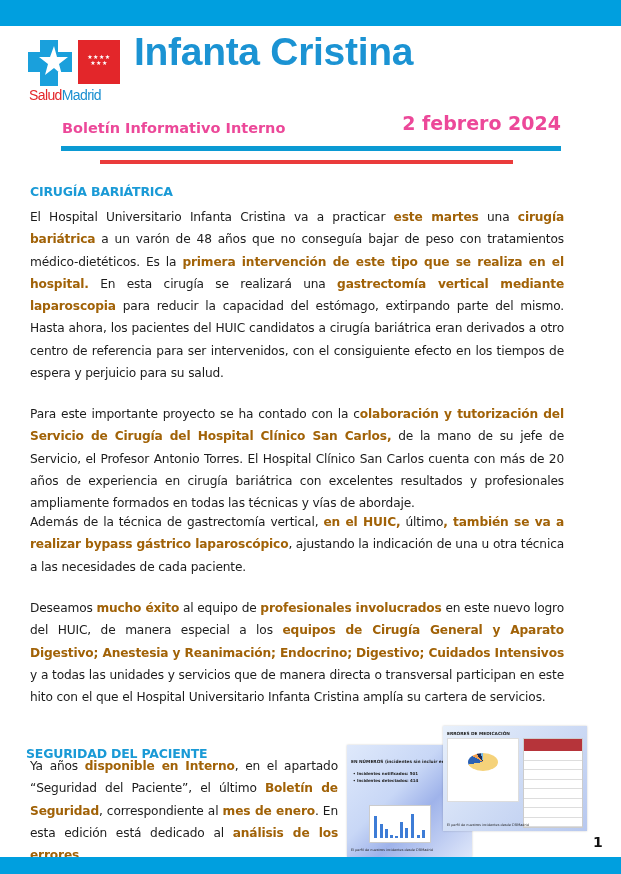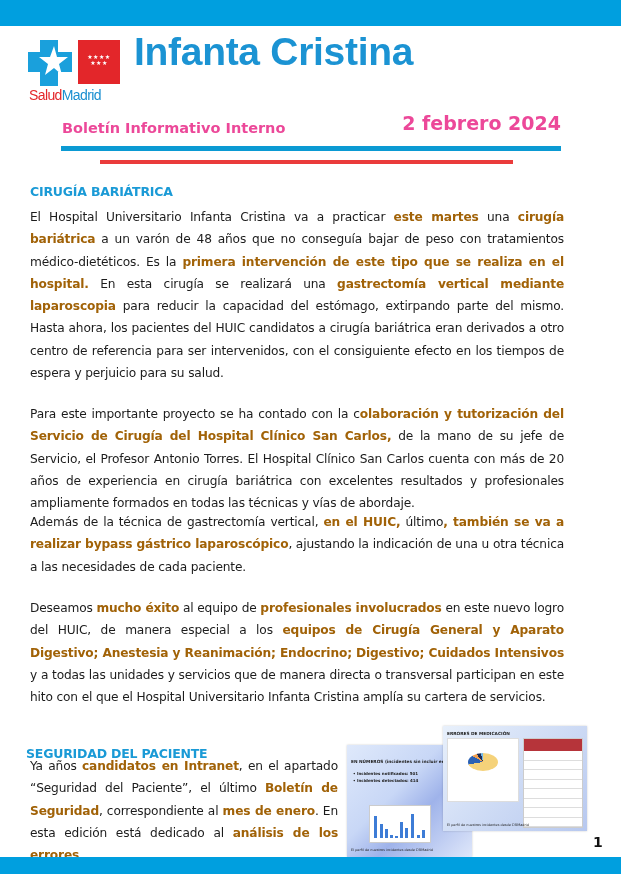--- a/index.html
+++ b/index.html
@@ -85,21 +85,21 @@
 <div class="rule-blue"></div>
 <div class="rule-red"></div>
 
 <div class="section-heading h1">CIRUGÍA BARIÁTRICA</div>
 <div class="para p1"><span>El Hospital Universitario Infanta Cristina va a practicar </span><b>este martes</b><span> una </span><b>cirugía bariátrica</b><span> a un varón de 48 años que no conseguía bajar de peso con tratamientos médico-dietéticos. Es la </span><b>primera intervención de este tipo que se realiza en el hospital.</b><span> En esta cirugía se realizará una </span><b>gastrectomía vertical mediante laparoscopia</b><span> para reducir la capacidad del estómago, extirpando parte del mismo. Hasta ahora, los pacientes del HUIC candidatos a cirugía bariátrica eran derivados a otro centro de referencia para ser intervenidos, con el consiguiente efecto en los tiempos de espera y perjuicio para su salud.</span></div>
 <div class="para p2"><span>Para este importante proyecto se ha contado con la c</span><b>olaboración y tutorización del Servicio de Cirugía del Hospital Clínico San Carlos,</b><span> de la mano de su jefe de Servicio, el Profesor Antonio Torres. El Hospital Clínico San Carlos cuenta con más de 20 años de experiencia en cirugía bariátrica con excelentes resultados y profesionales ampliamente formados en todas las técnicas y vías de abordaje.</span></div>
 <div class="para p3"><span>Además de la técnica de gastrectomía vertical, </span><b>en el HUIC,</b><span> último</span><b>, también se va a realizar bypass gástrico laparoscópico</b><span>, ajustando la indicación de una u otra técnica a las necesidades de cada paciente.</span></div>
 <div class="para p4"><span>Deseamos </span><b>mucho éxito</b><span> al equipo de </span><b>profesionales involucrados</b><span> en este nuevo logro del HUIC, de manera especial a los </span><b>equipos de Cirugía General y Aparato Digestivo; Anestesia y Reanimación; Endocrino; Digestivo; Cuidados Intensivos</b><span> y a todas las unidades y servicios que de manera directa o transversal participan en este hito con el que el Hospital Universitario Infanta Cristina amplía su cartera de servicios.</span></div>
 
 <div class="section-heading h2">SEGURIDAD DEL PACIENTE</div>
-<div class="para p5"><span>Ya años </span><b>candidatos en Intranet</b><span>, en el apartado “Seguridad del Paciente”, el último </span><b>Boletín de Seguridad</b><span>, correspondiente al </span><b>mes de enero</b><span>. En esta edición está dedicado al </span><b>análisis de los errores</b><span>.</span></div>
+<div class="para p5"><span>Ya años </span><b>disponible en Interno</b><span>, en el apartado “Seguridad del Paciente”, el último </span><b>Boletín de Seguridad</b><span>, correspondiente al </span><b>mes de enero</b><span>. En esta edición está dedicado al </span><b>análisis de los errores</b><span>.</span></div>
 
 <div class="thumb thumb-a">
   <div class="thumb-title" style="left:4px; top:14px;">EN NÚMEROS (incidentes sin incluir errores de</div>
   <div class="thumb-line" style="left:6px; top:26px;">• Incidentes notificados: 501</div>
   <div class="thumb-line" style="left:6px; top:33px;">• Incidentes detectados: 414</div>
   <div class="mini-chart">
     <div class="mini-bar" style="left:4px; height:22px;"></div>
     <div class="mini-bar" style="left:10px; height:14px;"></div>
     <div class="mini-bar" style="left:15px; height:9px;"></div>
     <div class="mini-bar" style="left:20px; height:3px;"></div>

